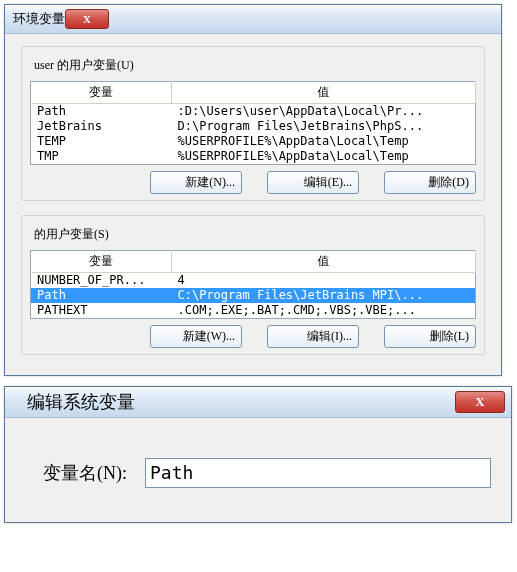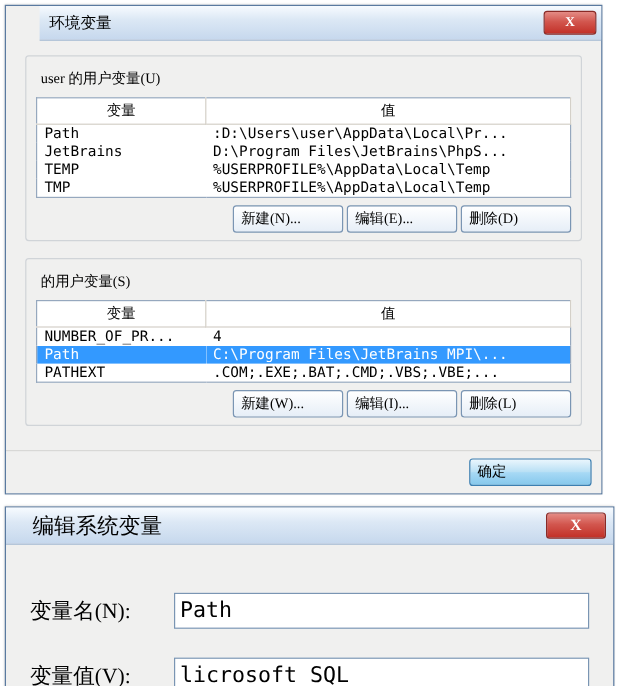--- a/index.html
+++ b/index.html
@@ -16,24 +16,22 @@
     box-shadow: 0 0 2px rgba(0,0,0,0.2);
     margin-bottom: 10px;
     position: relative;
   }
   .titlebar {
     height: 28px;
     background: linear-gradient(to bottom, #f7fbff 0%, #dce8f5 40%, #c6d8ed 100%);
     border-bottom: 1px solid #a7bcd4;
     display: flex;
     align-items: center;
-    justify-content: space-between;
     padding: 0 4px 0 8px;
     font-size: 13px;
-    margin-left: 28px;
   }
   .titlebar2 {
     height: 30px;
     background: linear-gradient(to bottom, #f7fbff 0%, #dce8f5 40%, #c6d8ed 100%);
     border-bottom: 1px solid #a7bcd4;
     display: flex;
     align-items: center;
     justify-content: space-between;
     padding: 0 6px 0 22px;
     font-size: 18px;
@@ -122,22 +120,22 @@
   .btn {
     display: inline-block;
     min-width: 78px;
     border: 1px solid #7a95b3;
     border-radius: 3px;
     background: linear-gradient(to bottom, #ffffff 0%, #e6eef7 100%);
     padding: 2px 6px;
     font-size: 12px;
     font-family: inherit;
     cursor: pointer;
-    margin-left: 0;
-    text-align: left;
+    margin-left: 22px;
+    text-align: right;
   }
   .btn-primary {
     border: 1px solid #3c7fb1;
     background: linear-gradient(to bottom, #eaf6fd 0%, #b9e0f5 48%, #a7d9f5 52%, #86c8ec 100%);
   }
   .dialog-footer {
     background: #f0f0ef;
     padding: 6px 8px;
     text-align: right;
     border-top: 1px solid #d8d8d6;
@@ -152,20 +150,21 @@
     padding: 40px 20px 10px 20px;
   }
   .field-row {
     display: flex;
     align-items: center;
     margin-bottom: 24px;
   }
   .field-label {
     width: 120px;
     font-size: 18px;
+    text-align: center;
   }
   .text-input {
     flex: 1;
     border: 1px solid #7a95b3;
     background: #fff;
     padding: 2px 4px;
     font-family: "SimSun", monospace;
     font-size: 18px;
     height: 24px;
     line-height: 24px;
@@ -241,37 +240,30 @@
       </tbody>
         </table>
       <div class="btn-row">
         <span class="btn">新建(W)...</span>
         <span class="btn">编辑(I)...</span>
         <span class="btn">删除(L)</span>
       </div>
     </div>
 
   </div>
-  <div class="dialog-footer">
-    <span class="btn btn-primary" style="min-width:88px;">确定</span>
-  </div>
 </div>
 
 <div class="window2 pos-rel" style="width:506px;">
   <div class="titlebar2">
     <span>编辑系统变量</span>
     <span class="close-btn2">
       <span>X</span>
     </span>
   </div>
   <div class="body2">
     <div class="field-row">
       <span class="field-label">变量名(N):</span>
       <div class="text-input">Path</div>
     </div>
-    <div class="field-row">
-      <span class="field-label">变量值(V):</span>
-      <div class="text-input">licrosoft SQL Server\130\Tools\Binn\</div>
-    </div>
 
   </div>
 
 </div>
 
 </body></html>

